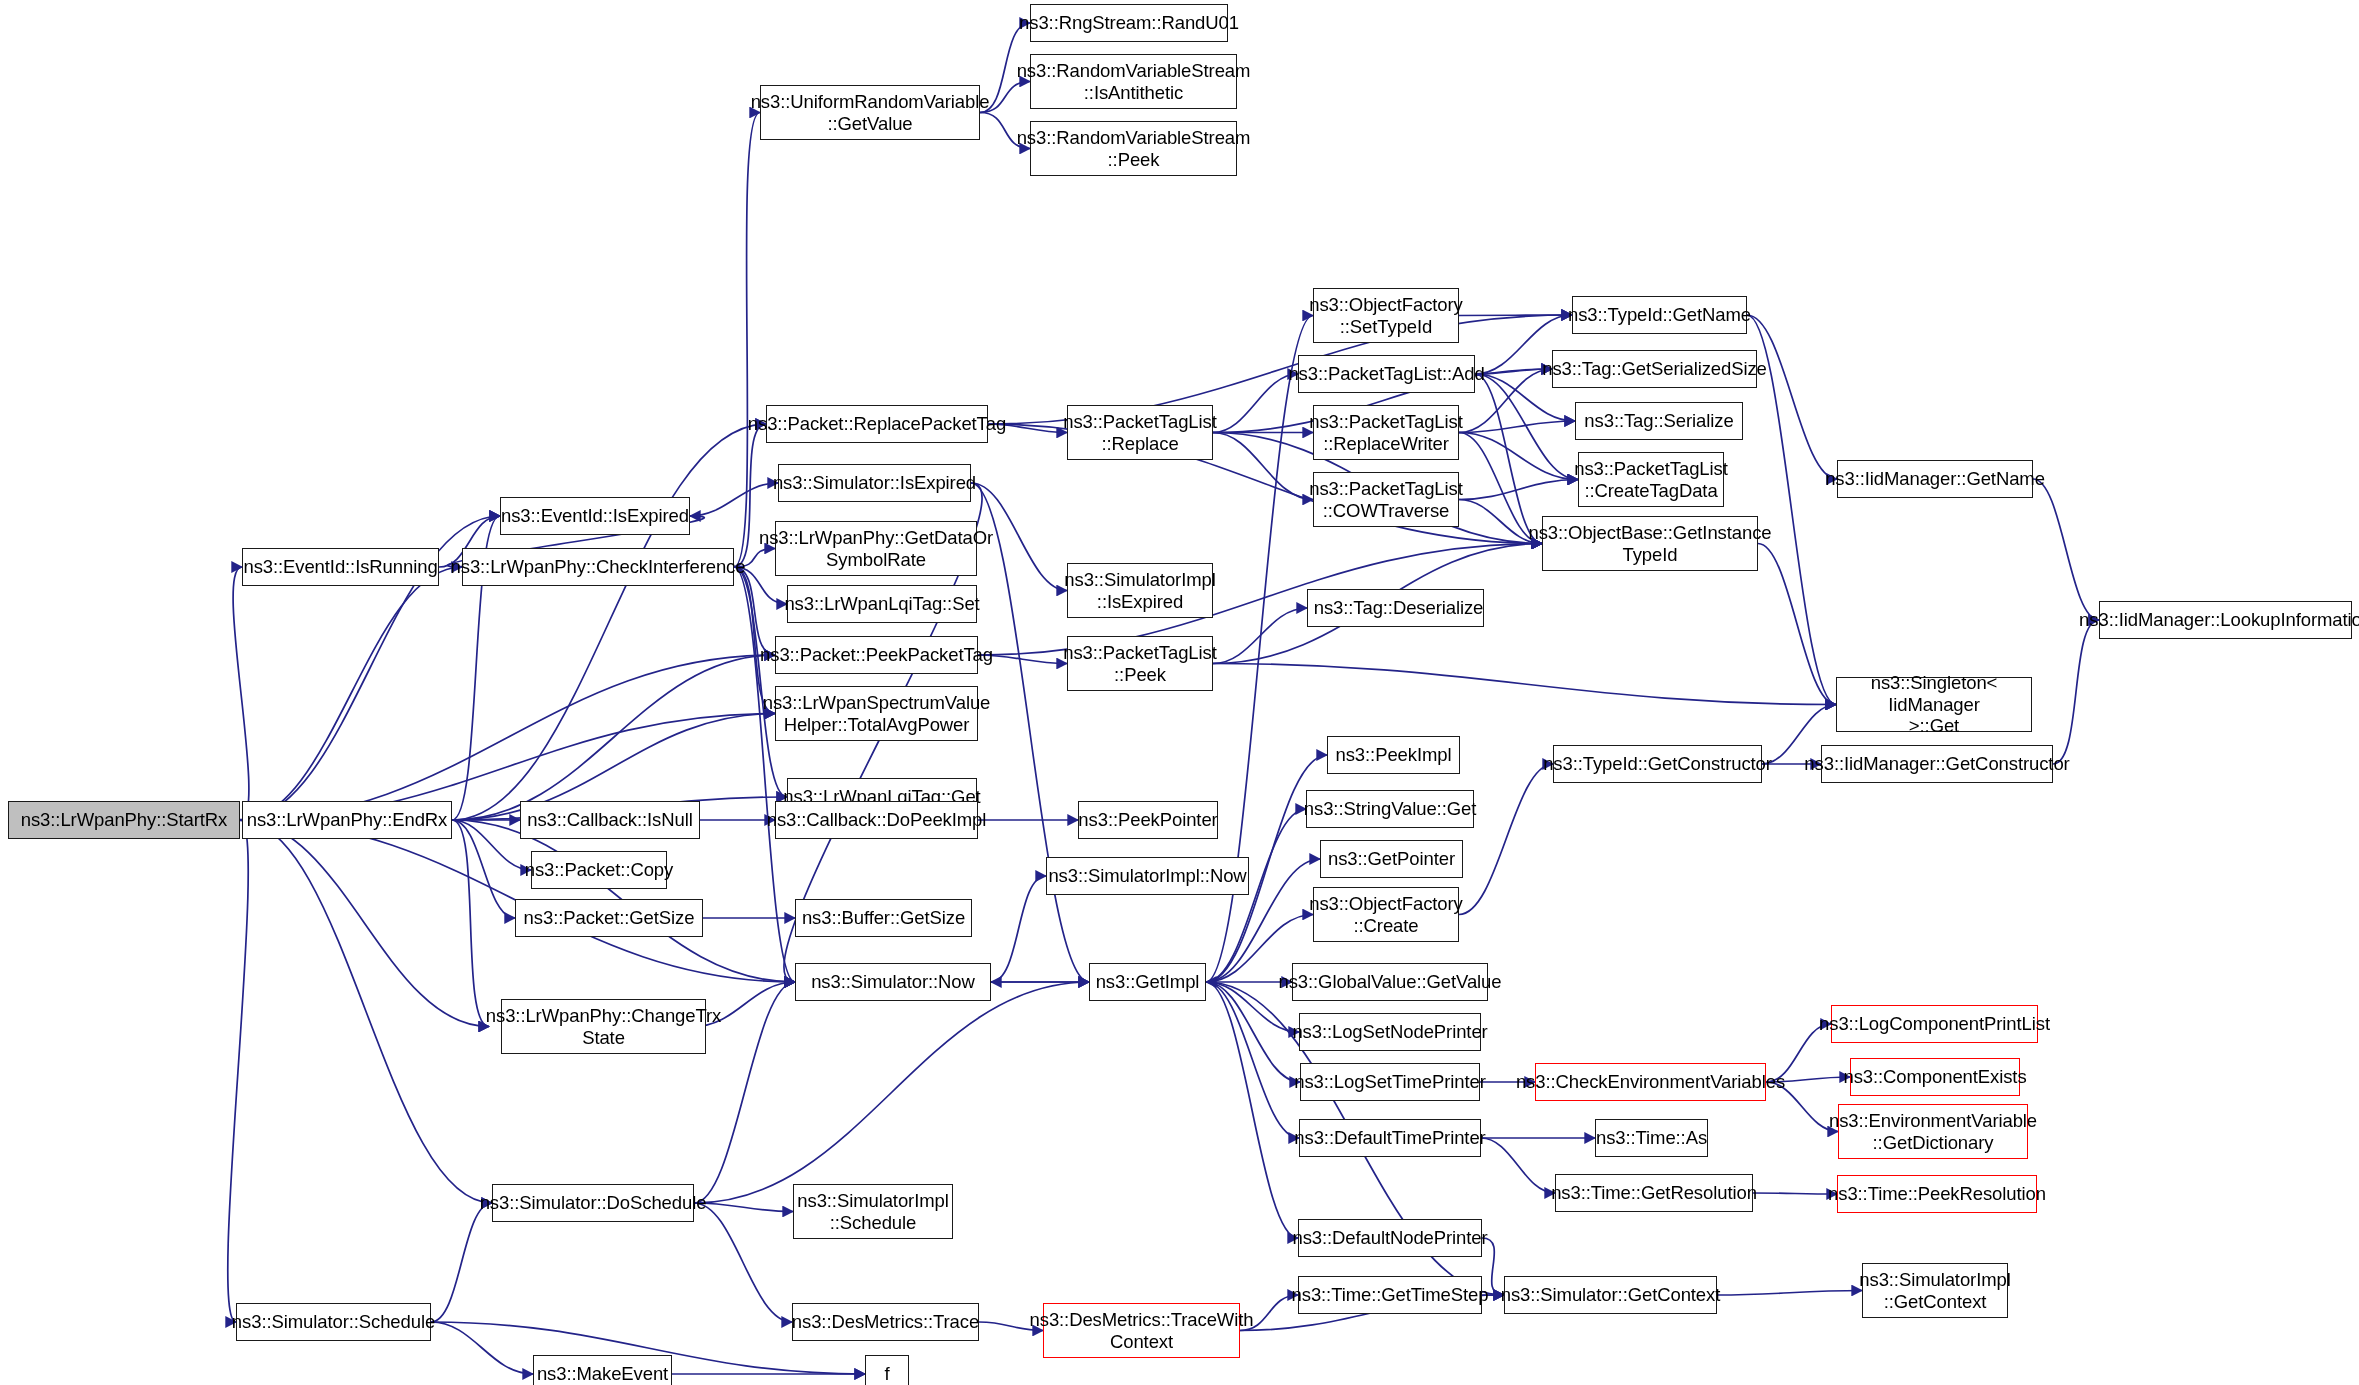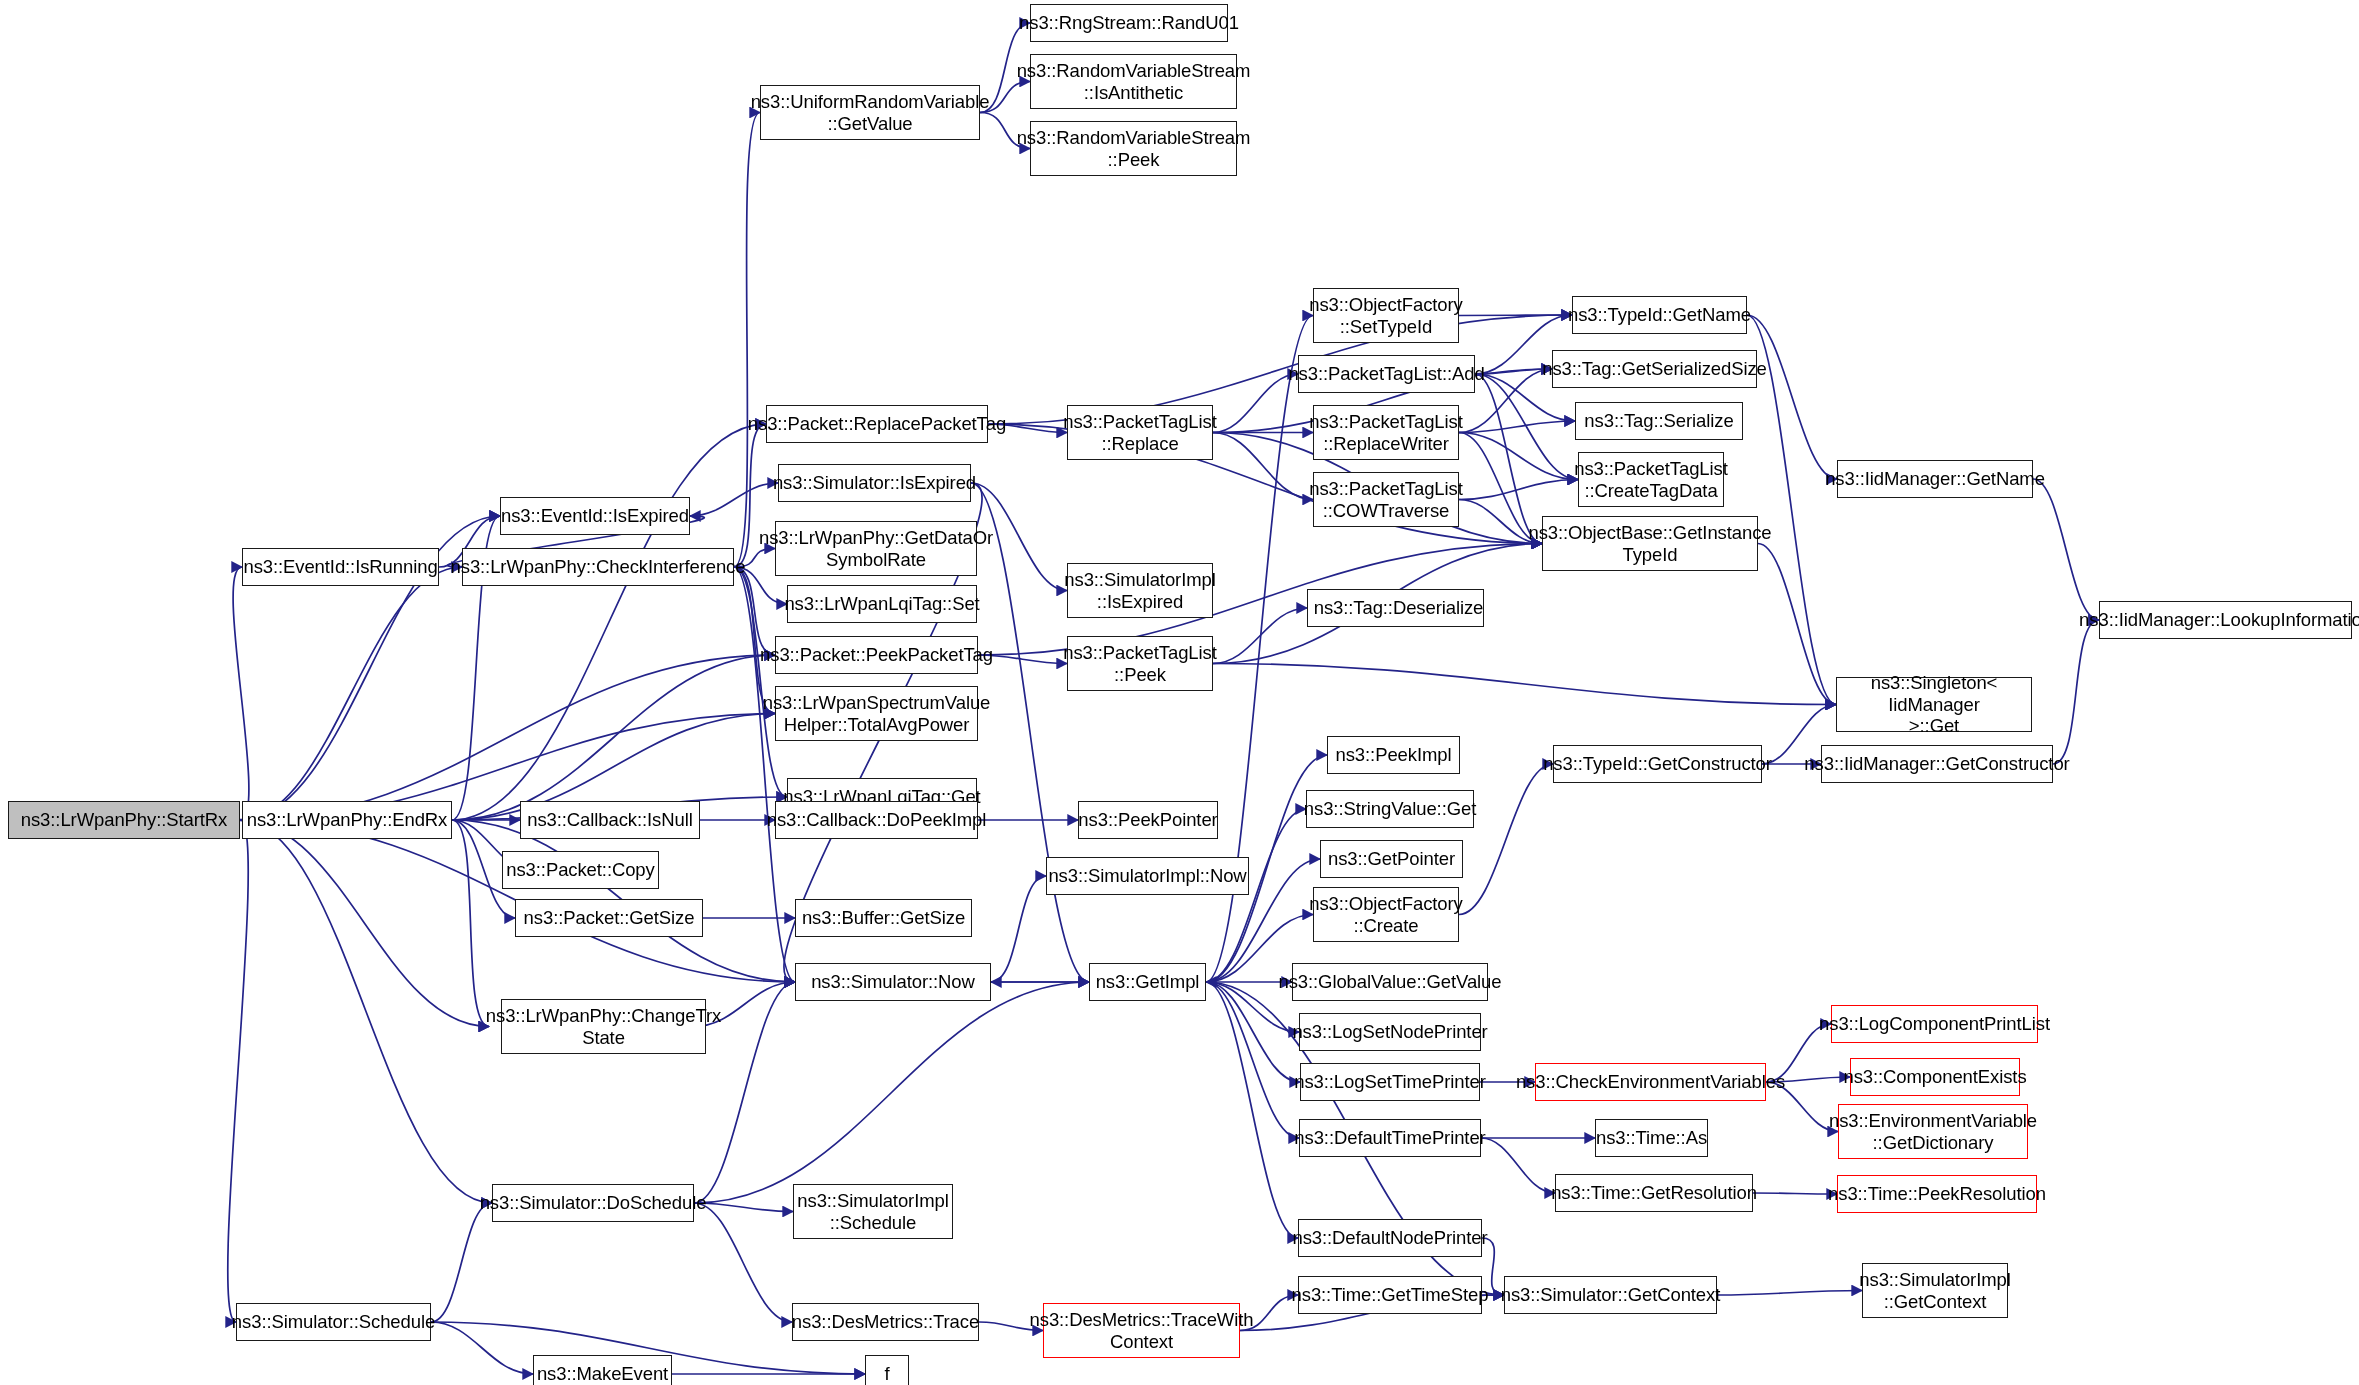--- a/index.html
+++ b/index.html
@@ -165,21 +165,21 @@
         <path d="M 980 112.5 C 1010 112.5, 1000 148.5, 1030 148.5" fill="none" stroke="#232389" stroke-width="1.7" marker-end="url(#arrow)"></path>
       </g>
   </svg>
   <div id="nodes-layer">
       <div class="node root" style="left: 8px; top: 801px; width: 232px; height: 38px;">ns3::LrWpanPhy::StartRx</div>
       <div class="node" style="left: 242px; top: 801px; width: 210px; height: 38px;">ns3::LrWpanPhy::EndRx</div>
       <div class="node" style="left: 242px; top: 548px; width: 197px; height: 38px;">ns3::EventId::IsRunning</div>
       <div class="node" style="left: 462px; top: 548px; width: 272px; height: 38px;">ns3::LrWpanPhy::CheckInterference</div>
       <div class="node" style="left: 500px; top: 497px; width: 190px; height: 38px;">ns3::EventId::IsExpired</div>
       <div class="node" style="left: 520px; top: 801px; width: 180px; height: 38px;">ns3::Callback::IsNull</div>
-      <div class="node" style="left: 502px; top: 851px; width: 157px; height: 38px;">ns3::Packet::Copy</div>
+      <div class="node" style="left: 531px; top: 851px; width: 136px; height: 38px;">ns3::Packet::Copy</div>
       <div class="node" style="left: 515px; top: 899px; width: 188px; height: 38px;">ns3::Packet::GetSize</div>
       <div class="node" style="left: 489px; top: 999px; width: 205px; height: 55px; margin-left: 12px;">ns3::LrWpanPhy::ChangeTrx
 State</div>
       <div class="node" style="left: 766px; top: 405px; width: 222px; height: 38px;">ns3::Packet::ReplacePacketTag</div>
       <div class="node" style="left: 778px; top: 464px; width: 193px; height: 38px;">ns3::Simulator::IsExpired</div>
       <div class="node" style="left: 775px; top: 521px; width: 202px; height: 55px;">ns3::LrWpanPhy::GetDataOr
 SymbolRate</div>
       <div class="node" style="left: 787px; top: 585px; width: 190px; height: 38px;">ns3::LrWpanLqiTag::Set</div>
       <div class="node" style="left: 775px; top: 636px; width: 203px; height: 38px;">ns3::Packet::PeekPacketTag</div>
       <div class="node" style="left: 775px; top: 686px; width: 203px; height: 55px;">ns3::LrWpanSpectrumValue

